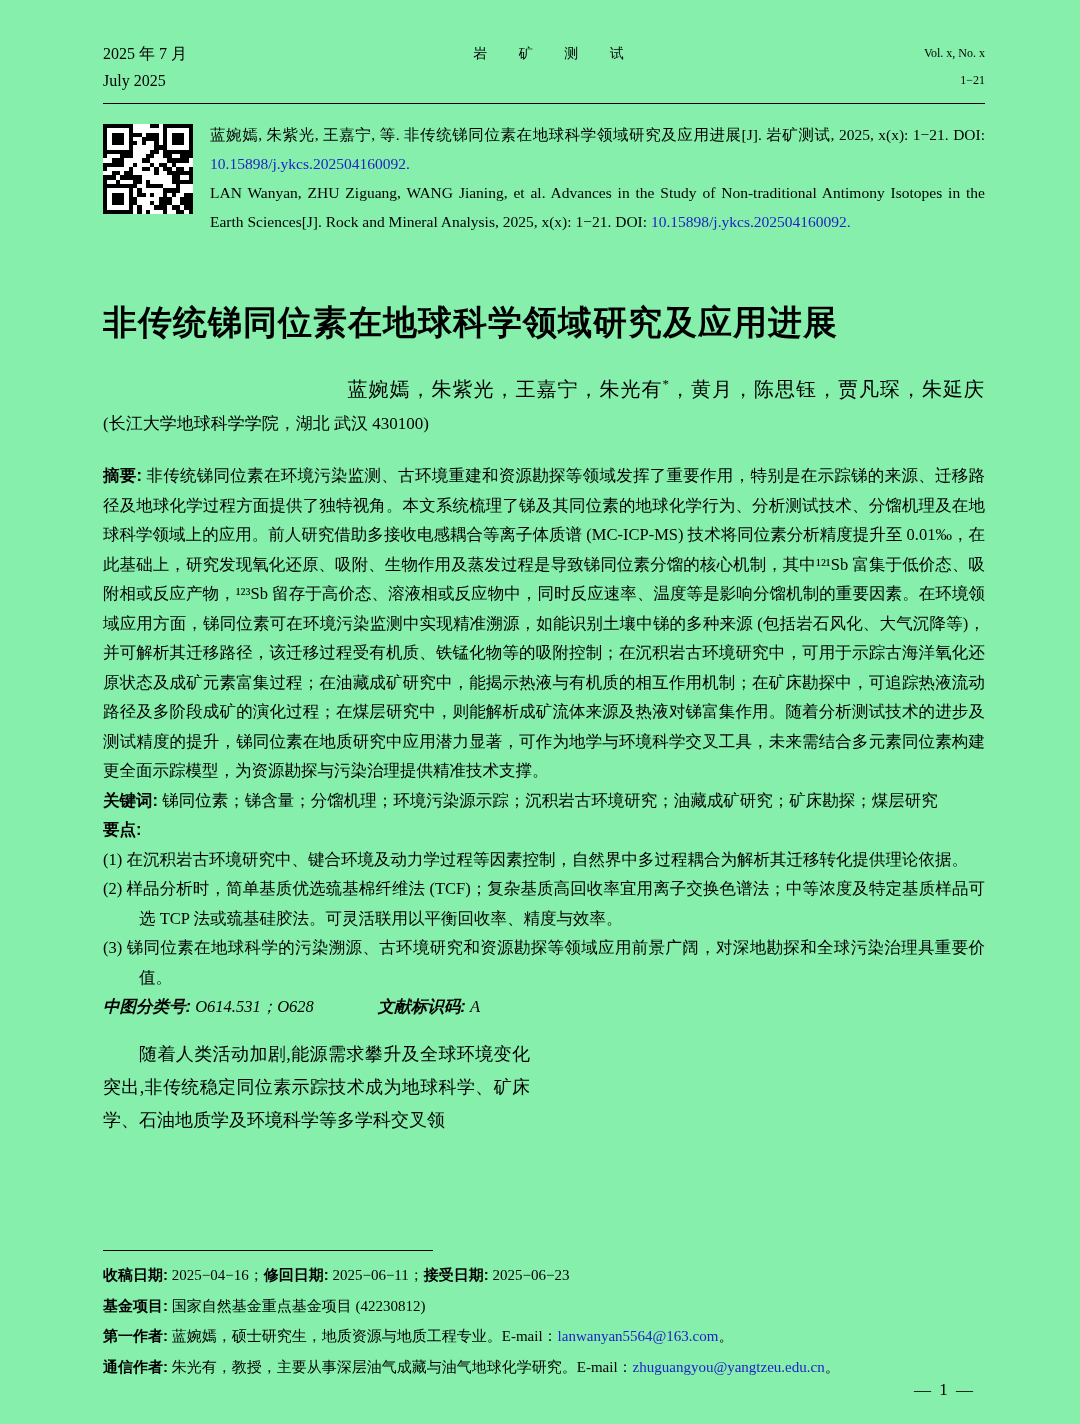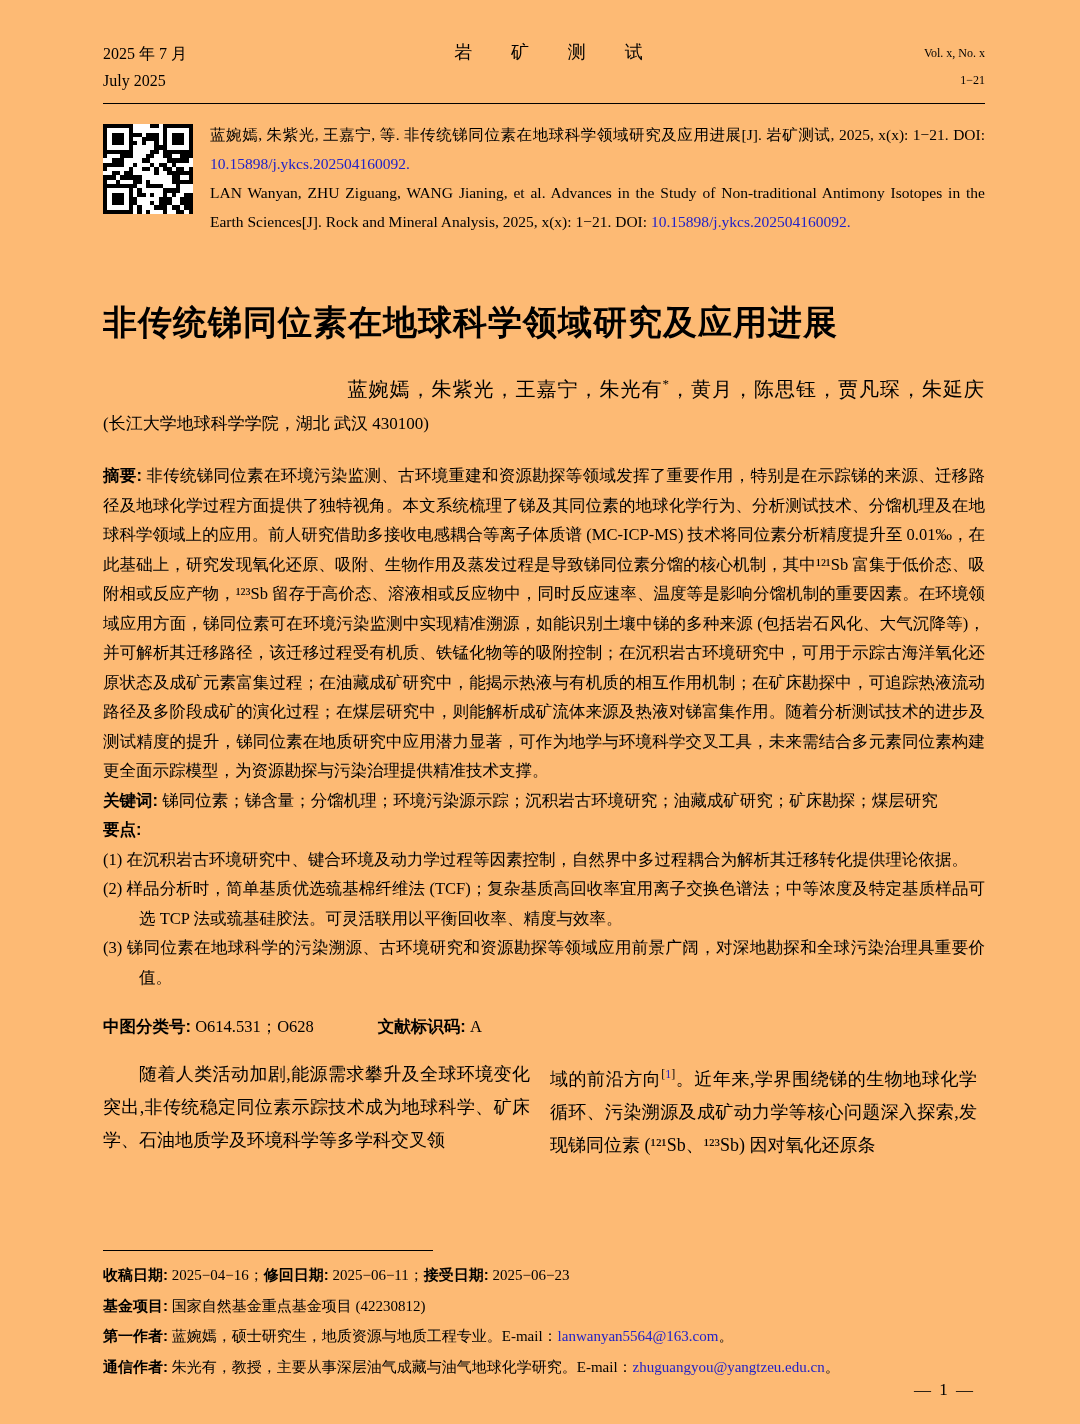--- a/index.html
+++ b/index.html
@@ -1,28 +1,28 @@
 <!DOCTYPE html>
 <html><head>
 <meta charset="utf-8">
 <style>
   * { margin:0; padding:0; box-sizing:border-box; }
   html,body { background:#888; }
   .page {
-    width:1080px; height:1424px; background:#fdba74; margin:0 auto;
+    width:1080px; height:1424px; background:#86efac; margin:0 auto;
     position:relative; overflow:hidden; color:#000;
     font-family:"Liberation Serif","DejaVu Serif",serif;
     padding:40px 95px 12px 103px;
   }
   
   .jheader { display:flex; justify-content:space-between; align-items:flex-start; }
   .jheader .col { line-height:27px; }
   .jh-left { font-size:16px; text-align:left; }
   .jh-center { font-size:17px; text-align:center; }
-  .jh-center .cn { letter-spacing:14px; font-size:18px;font-family:Liberation Mono, monospace; }
+  .jh-center .cn { letter-spacing:14px; font-size:14px; }
   .jh-center .en { letter-spacing:1px; font-size:15.5px; }
   .jh-right { font-size:12px; text-align:right; }
   .header-rule { border:none; border-top:1.6px solid #000; margin-top:9px; }
   
   .citation { display:flex; margin-top:16px; gap:17px; }
   .qr { width:90px; height:90px; margin-top:4px; flex:0 0 auto; }
   .citation .text { font-size:15.5px; line-height:29px; text-align:justify; }
   a.link, .link { color:#2121c8; text-decoration:none; }
   
   .title {
@@ -31,21 +31,21 @@
   }
   .authors { margin-top:30px; font-size:20px; letter-spacing:1px;text-align:right; }
   .authors sup { font-size:13px; }
   .affiliation { margin-top:9px; font-size:17px; }
   
   .main-block { margin-top:26px; height:1004px; overflow:hidden; }
   .para { font-size:16.5px; line-height:29.5px; text-align:justify; }
   .label-sans { font-family:"Liberation Sans","DejaVu Sans",sans-serif; font-weight:bold; }
   .point { font-size:16.5px; line-height:29.5px; text-align:justify;
            padding-left:36px; text-indent:-36px; }
-  .classification { margin-top:20px; font-size:16.5px; line-height:29.5px; }
+  .classification { margin-top:0; font-size:16.5px; line-height:29.5px;font-style:italic; }
   .classification .gap { display:inline-block; width:64px; }
   
   .columns { display:flex; gap:20px; margin-top:16px; }
   .colm { width:427px; height:104px; overflow:hidden; font-size:18px;
           line-height:33px; text-align:justify; }
   .colm.first p { text-indent:2em; }
   sup.ref { font-size:12px; }
   
   .footnote-rule { position:absolute; left:103px; top:1250px; width:330px;
                    border:none; border-top:1.3px solid #000; }
@@ -263,23 +263,20 @@
     </div>
 
     <div class="classification">
       <span class="label-sans">中图分类号:</span><span> O614.531；O628</span><span class="gap"></span><span class="label-sans">文献标识码:</span><span> A</span>
     </div>
 
     <div class="columns">
       <div class="colm first">
         <p>随着人类活动加剧,能源需求攀升及全球环境变化突出,非传统稳定同位素示踪技术成为地球科学、矿床学、石油地质学及环境科学等多学科交叉领</p>
       </div>
-      <div class="colm">
-        <p><span>域的前沿方向</span><sup class="ref"><span>[</span><span class="link">1</span><span>]</span></sup><span>。近年来,学界围绕锑的生物地球化学循环、污染溯源及成矿动力学等核心问题深入探索,发现锑同位素 (¹²¹Sb、¹²³Sb) 因对氧化还原条</span></p>
-      </div>
     </div>
   </div>
 
   <hr class="footnote-rule">
   <div class="footer">
     <div>
       <span class="label-sans">收稿日期:</span><span> 2025−04−16；</span><span class="label-sans">修回日期:</span><span> 2025−06−11；</span><span class="label-sans">接受日期:</span><span> 2025−06−23</span>
     </div>
     <div>
       <span class="label-sans">基金项目:</span><span> 国家自然基金重点基金项目 (42230812)</span>

